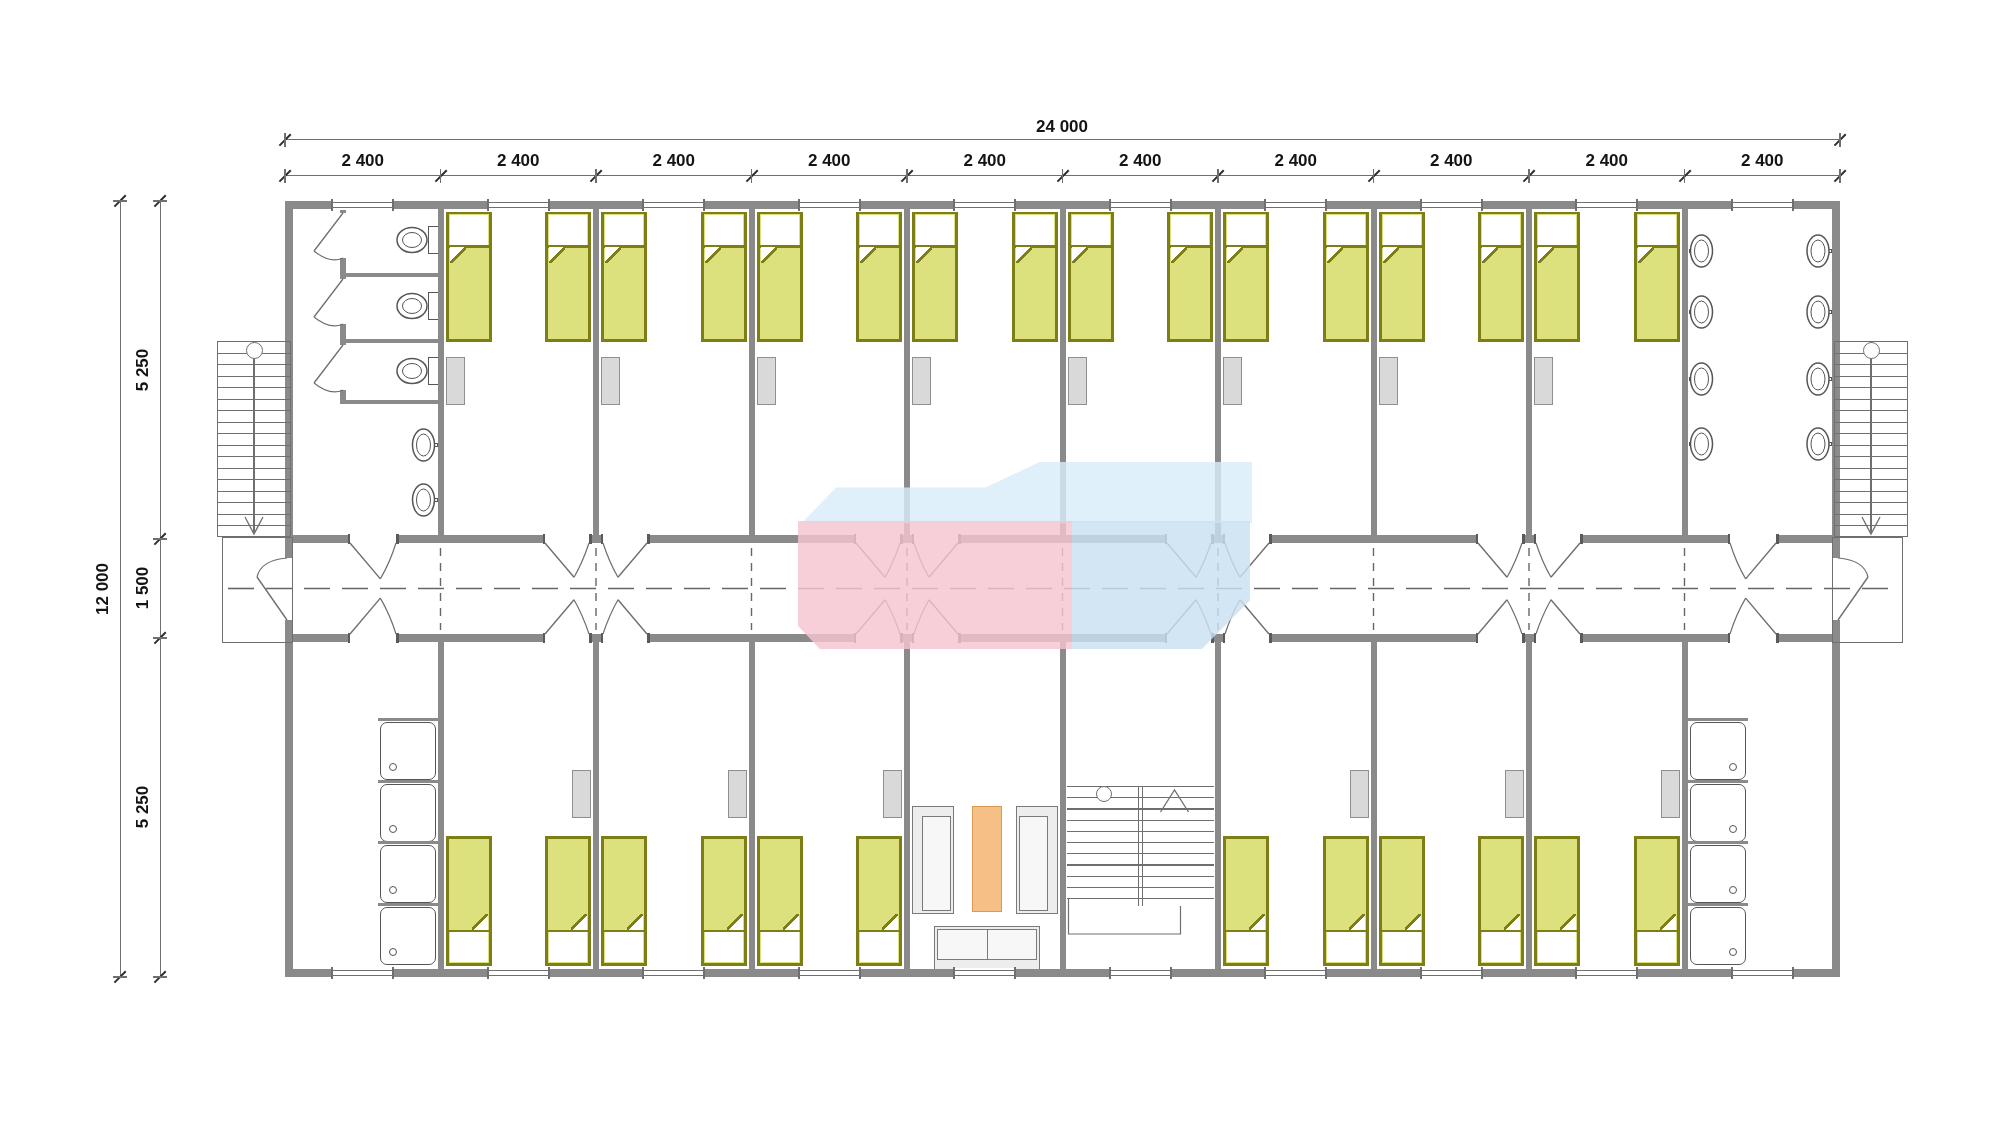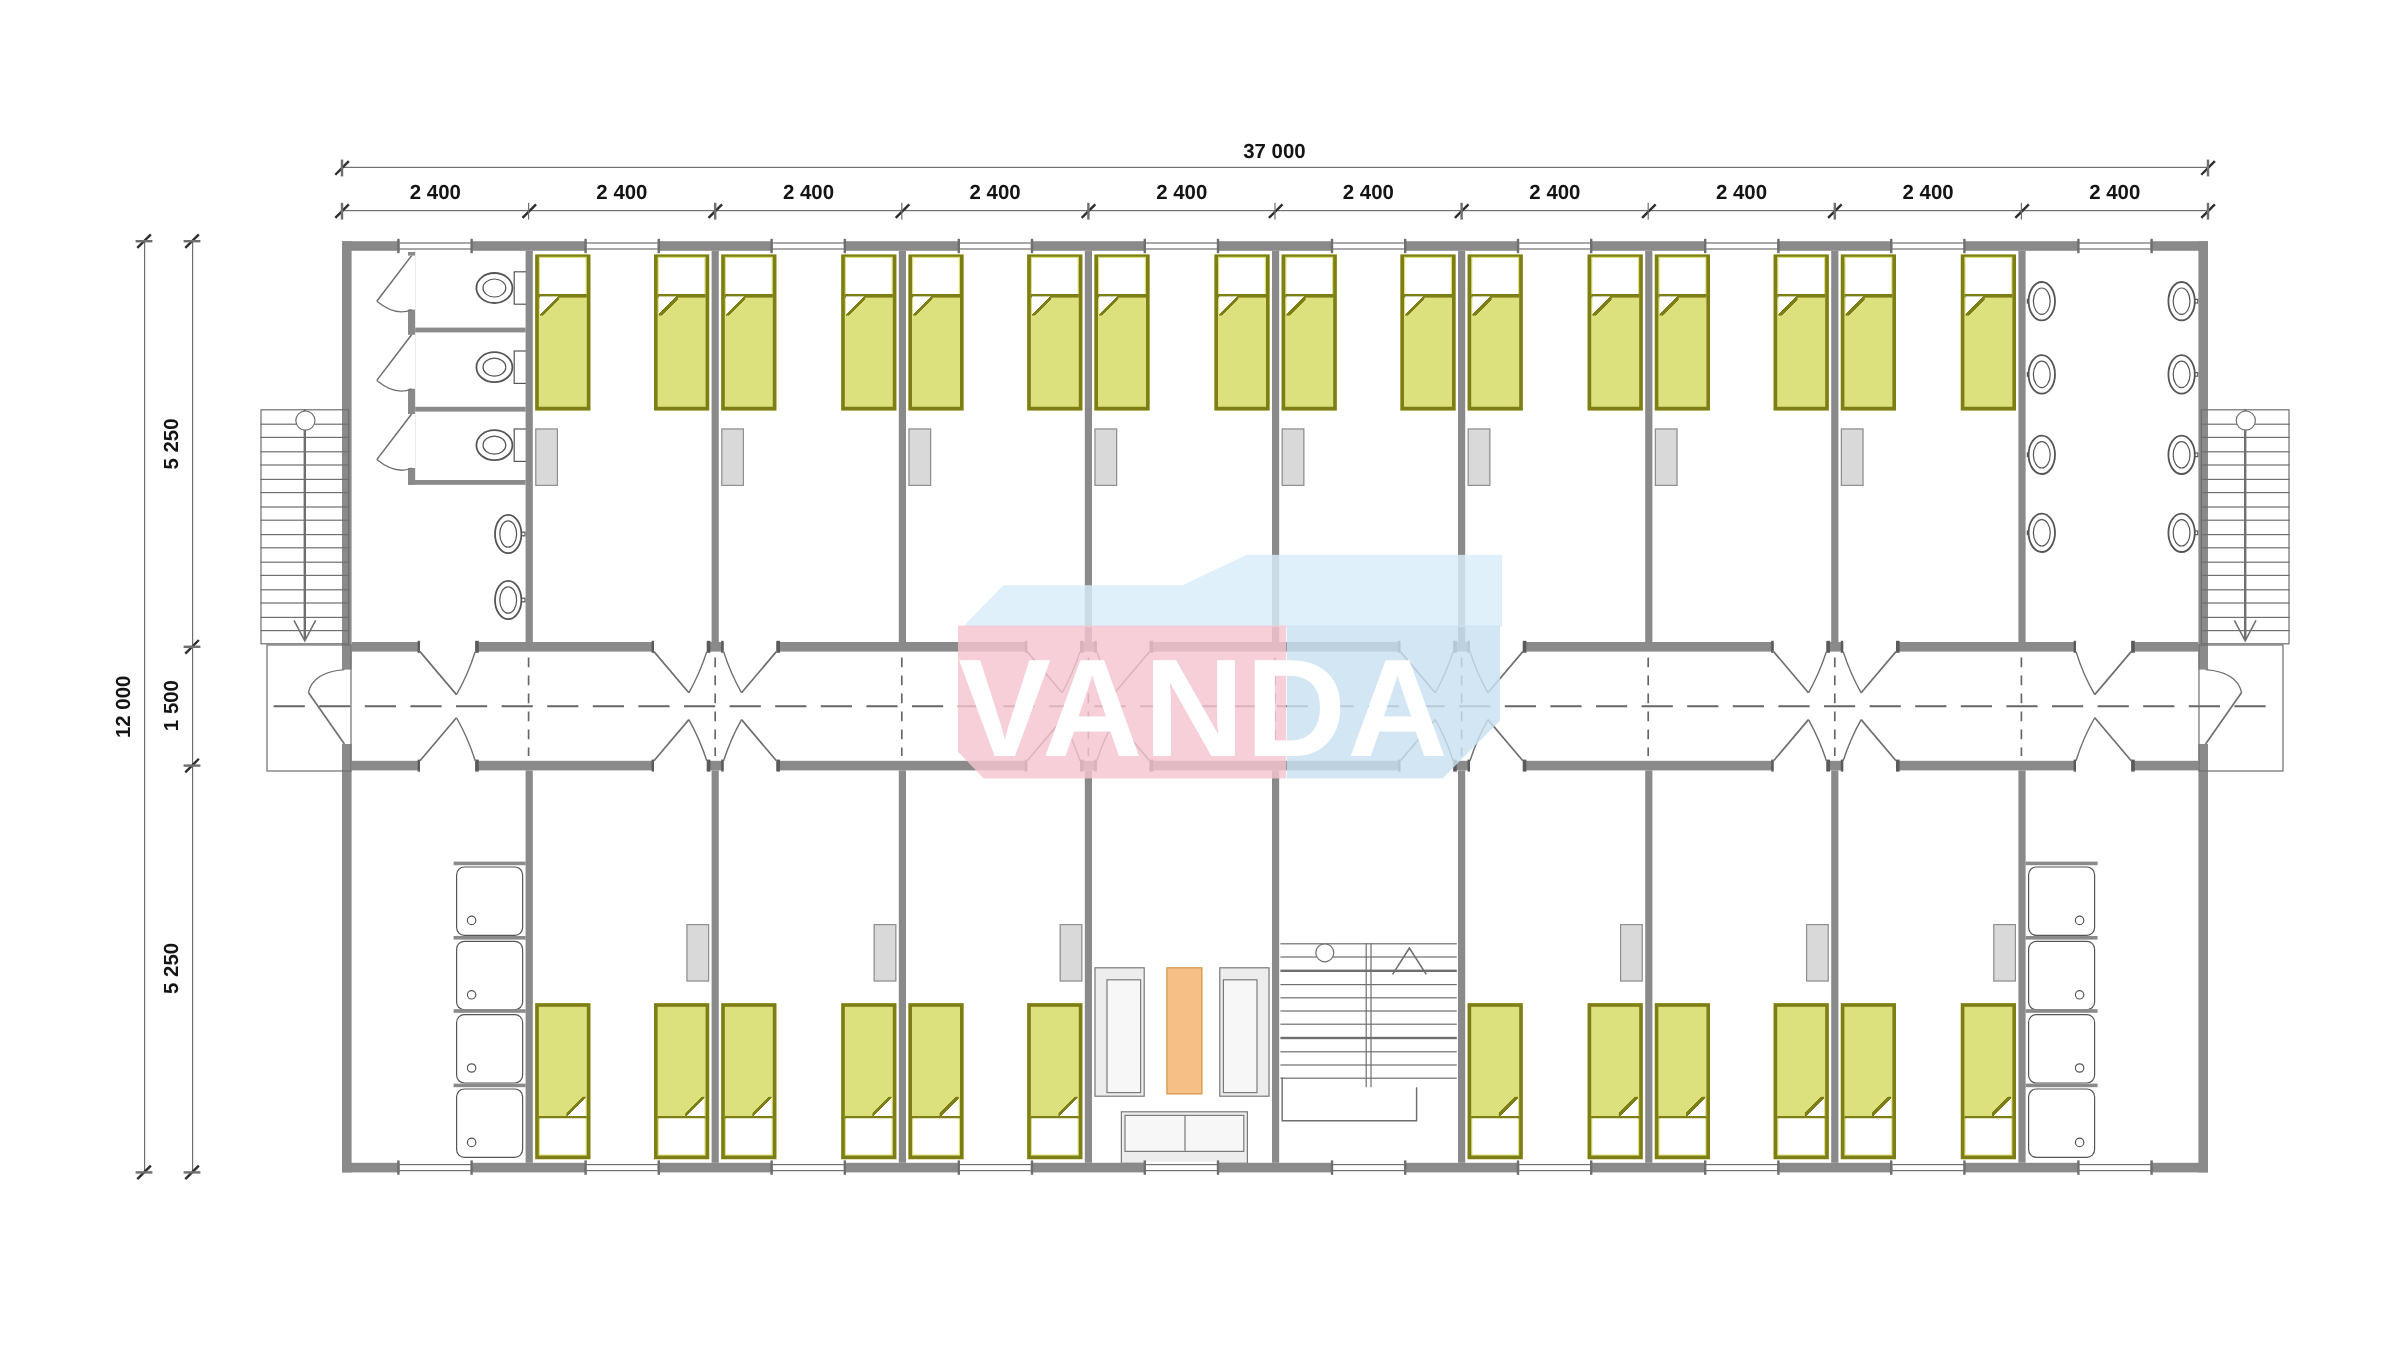--- a/index.html
+++ b/index.html
@@ -579,21 +579,21 @@
       <div class="abs" style="left: 1863px; top: 342px; width: 15px; height: 15px; border: 1.5px solid rgb(111, 111, 111); border-radius: 50%; background: rgb(255, 255, 255);"></div>
       <div class="abs" style="left: 222px; top: 537px; width: 71px; height: 106px; border: 1.3px solid rgb(111, 111, 111); box-sizing: border-box;"></div>
       <div class="abs" style="left: 1832px; top: 537px; width: 71px; height: 106px; border: 1.3px solid rgb(111, 111, 111); box-sizing: border-box;"></div>
     </div>
   <div id="dims-layer" class="abs">
       <div class="abs" style="left: 285px; top: 139px; width: 1555px; height: 1.2px; background: rgb(111, 111, 111);"></div>
       <div class="abs" style="left: 277px; top: 138.5px; width: 16px; height: 1.8px; background: rgb(46, 46, 46); transform: rotate(-45deg);"></div>
       <div class="abs" style="left: 284.4px; top: 132.5px; width: 1.2px; height: 14px; background: rgb(111, 111, 111);"></div>
       <div class="abs" style="left: 1832px; top: 138.5px; width: 16px; height: 1.8px; background: rgb(46, 46, 46); transform: rotate(-45deg);"></div>
       <div class="abs" style="left: 1839.4px; top: 132.5px; width: 1.2px; height: 14px; background: rgb(111, 111, 111);"></div>
-      <div class="abs dim-label" style="left: 1062px; top: 127px;">37 000</div>
+      <div class="abs dim-label" style="left: 1062px; top: 127px;">24 000</div>
       <div class="abs" style="left: 285px; top: 175px; width: 1555px; height: 1.2px; background: rgb(111, 111, 111);"></div>
       <div class="abs" style="left: 277px; top: 174.5px; width: 16px; height: 1.8px; background: rgb(46, 46, 46); transform: rotate(-45deg);"></div>
       <div class="abs" style="left: 284.4px; top: 168.5px; width: 1.2px; height: 14px; background: rgb(111, 111, 111);"></div>
       <div class="abs" style="left: 432.5px; top: 174.5px; width: 16px; height: 1.8px; background: rgb(46, 46, 46); transform: rotate(-45deg);"></div>
       <div class="abs" style="left: 439.9px; top: 168.5px; width: 1.2px; height: 14px; background: rgb(111, 111, 111);"></div>
       <div class="abs" style="left: 588px; top: 174.5px; width: 16px; height: 1.8px; background: rgb(46, 46, 46); transform: rotate(-45deg);"></div>
       <div class="abs" style="left: 595.4px; top: 168.5px; width: 1.2px; height: 14px; background: rgb(111, 111, 111);"></div>
       <div class="abs" style="left: 743.5px; top: 174.5px; width: 16px; height: 1.8px; background: rgb(46, 46, 46); transform: rotate(-45deg);"></div>
       <div class="abs" style="left: 750.9px; top: 168.5px; width: 1.2px; height: 14px; background: rgb(111, 111, 111);"></div>
       <div class="abs" style="left: 899px; top: 174.5px; width: 16px; height: 1.8px; background: rgb(46, 46, 46); transform: rotate(-45deg);"></div>
@@ -636,15 +636,14 @@
       <div class="abs" style="left: 152px; top: 976px; width: 16px; height: 1.8px; background: rgb(46, 46, 46); transform: rotate(-45deg);"></div>
       <div class="abs" style="left: 153px; top: 976.4px; width: 14px; height: 1.2px; background: rgb(111, 111, 111);"></div>
       <div class="abs dim-label vert" style="left: 143px; top: 370px;">5 250</div>
       <div class="abs dim-label vert" style="left: 143px; top: 588px;">1 500</div>
       <div class="abs dim-label vert" style="left: 143px; top: 807px;">5 250</div>
     </div>
   <div id="watermark">
     <div id="wm-band" class="wm-shape" style="left: 800px; top: 462px; width: 452px; height: 61px; background: rgb(217, 237, 249); clip-path: polygon(1% 95%, 8% 42%, 41% 42%, 53% 0px, 100% 0px, 100% 100%, 1% 100%);"></div>
     <div id="wm-pink" class="wm-shape" style="left: 798px; top: 521px; width: 274px; height: 128px; background: rgb(244, 197, 208); clip-path: polygon(0px 0px, 100% 0px, 100% 100%, 8% 100%, 0px 82%);"></div>
     <div id="wm-blue" class="wm-shape" style="left: 1072px; top: 521px; width: 178px; height: 128px; background: rgb(201, 225, 242); clip-path: polygon(0px 0px, 100% 0px, 100% 62%, 73% 100%, 0px 100%);"></div>
-    <div id="wm-text" style="color: rgb(255, 255, 255);">VANDA</div>
   </div>
 </div>
 
 </body></html>

